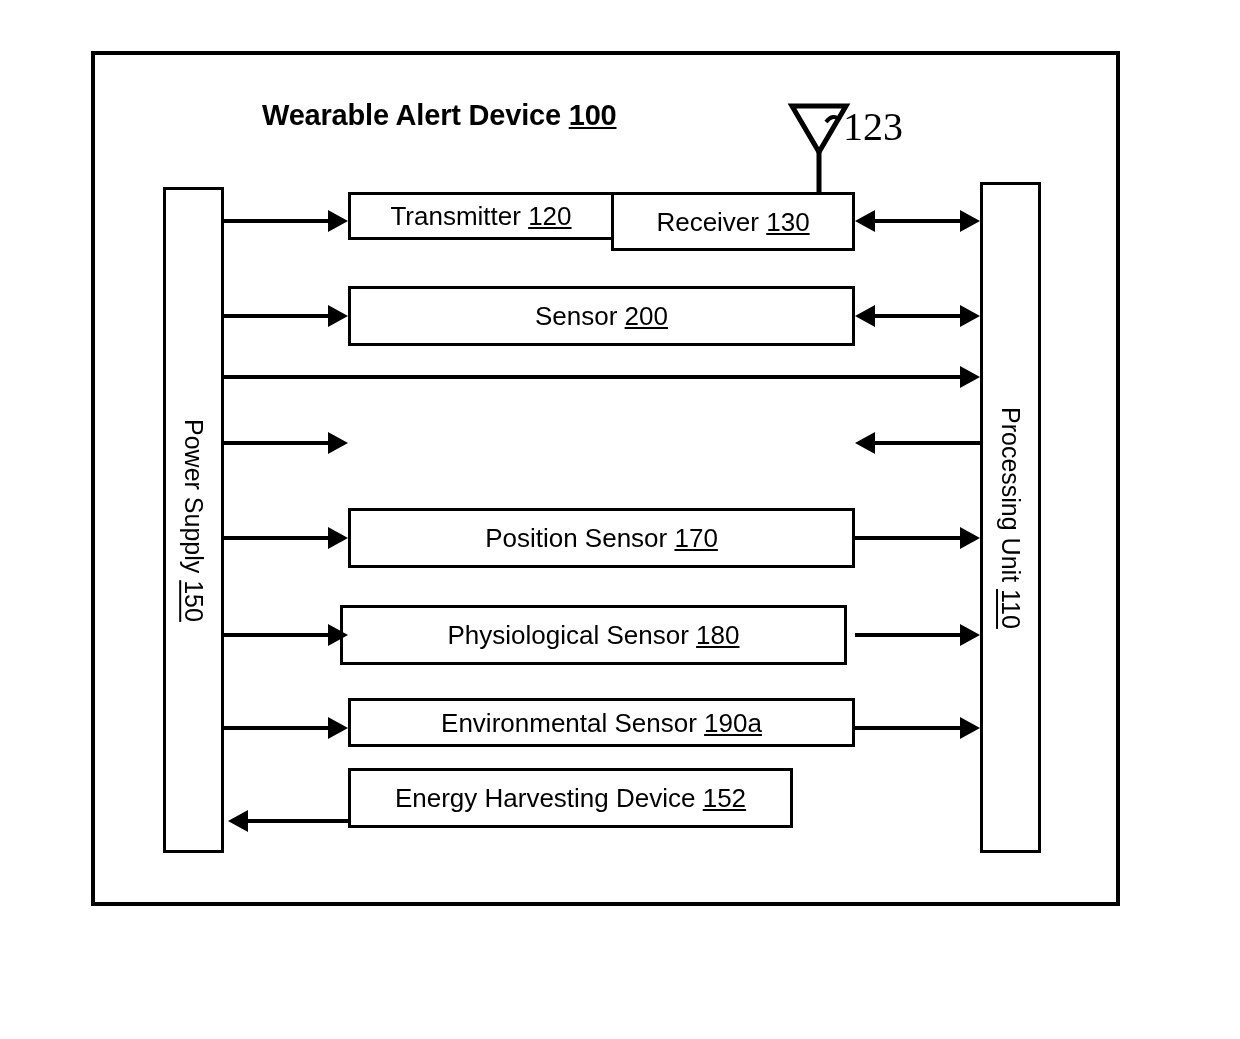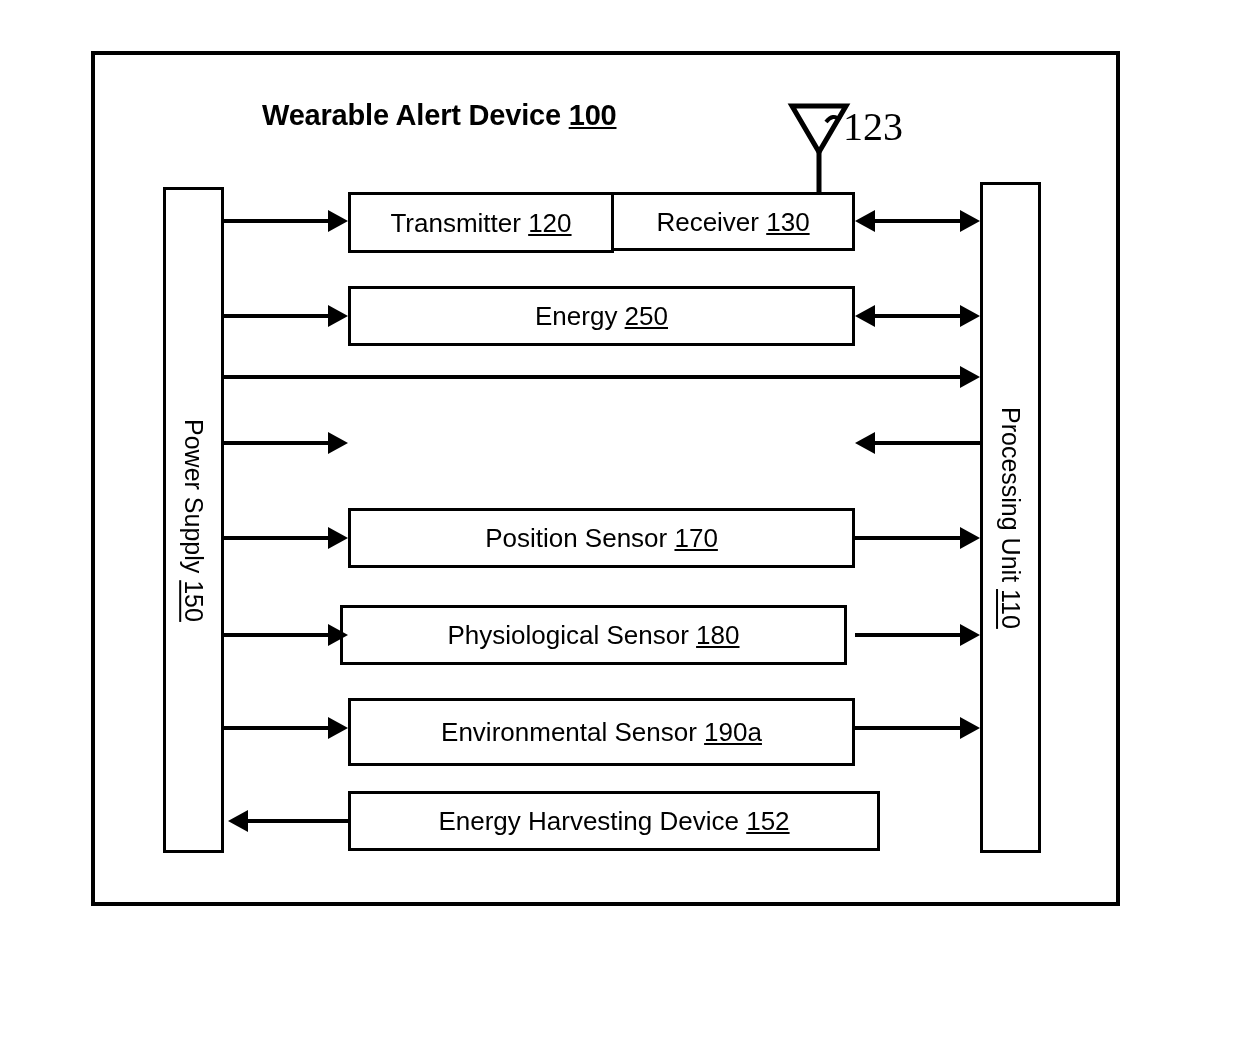--- a/index.html
+++ b/index.html
@@ -130,57 +130,57 @@
       <span>Power Supply </span><span class="ref">150</span>
     </div>
   </div>
 
   <div class="rail" style="left:980px; top:182px; width:61px; height:671px;">
     <div class="vlabel">
       <span>Processing Unit </span><span class="ref">110</span>
     </div>
   </div>
 
-  <div class="block" style="left:348px; top:192px; width:266px; height:61px;">
+  <div class="block" style="left:348px; top:192px; width:266px; height:48px;">
     <div class="label">
       <span>Transmitter </span><span class="ref">120</span>
     </div>
   </div>
   <div class="block" style="left:611px; top:192px; width:244px; height:59px;">
     <div class="label">
       <span>Receiver </span><span class="ref">130</span>
     </div>
   </div>
 
   <div class="block" style="left:348px; top:286px; width:507px; height:60px;">
     <div class="label">
-      <span>Energy </span><span class="ref">250</span>
+      <span>Sensor </span><span class="ref">200</span>
     </div>
   </div>
 
 
   <div class="block" style="left:348px; top:508px; width:507px; height:60px;">
     <div class="label">
       <span>Position Sensor </span><span class="ref">170</span>
     </div>
   </div>
 
   <div class="block" style="left:340px; top:605px; width:507px; height:60px;">
     <div class="label">
       <span>Physiological Sensor </span><span class="ref">180</span>
     </div>
   </div>
 
-  <div class="block" style="left:348px; top:698px; width:507px; height:68px;">
+  <div class="block" style="left:348px; top:698px; width:507px; height:49px;">
     <div class="label">
       <span>Environmental Sensor </span><span class="ref">190a</span>
     </div>
   </div>
 
-  <div class="block" style="left:348px; top:791px; width:532px; height:60px;">
+  <div class="block" style="left:348px; top:768px; width:445px; height:60px;">
     <div class="label">
       <span>Energy Harvesting Device </span><span class="ref">152</span>
     </div>
   </div>
 
   <div class="hline" style="left:224px; top:219px; width:104px;"></div>
   <div class="arrow-r" style="left:328px; top:210px;"></div>
 
   <div class="hline" style="left:224px; top:314px; width:104px;"></div>
   <div class="arrow-r" style="left:328px; top:305px;"></div>

